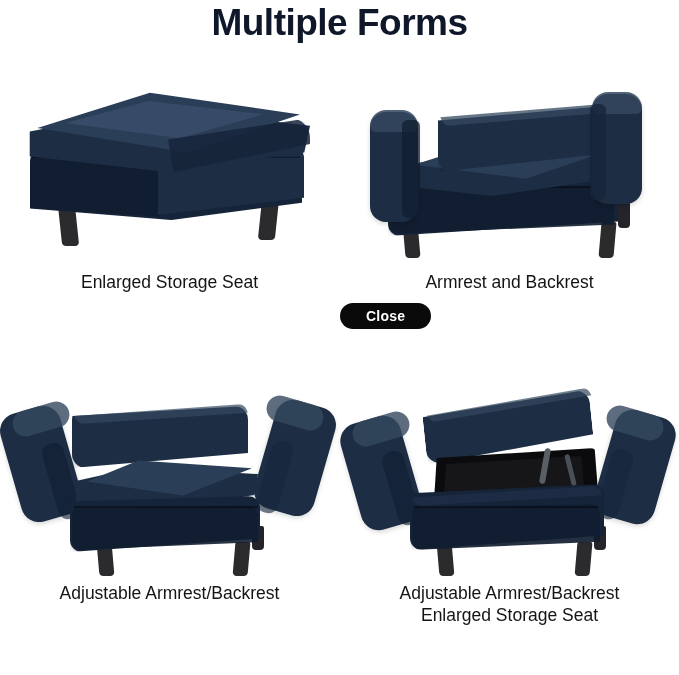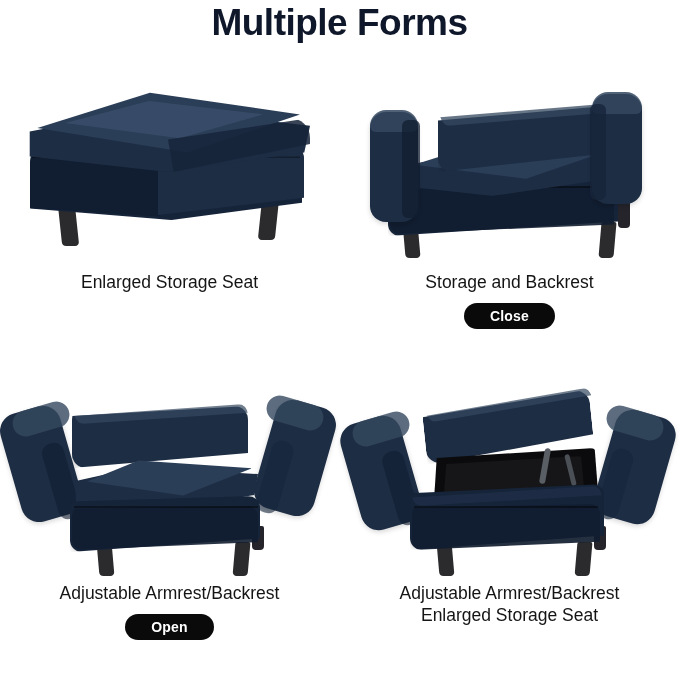--- a/index.html
+++ b/index.html
@@ -47,21 +47,21 @@
     height: 215px;
   }
   .caption {
     text-align: center;
     font-size: 17.5px;
     line-height: 22px;
     color: #141414;
     margin-top: 6px;
   }
   .badge-wrap {
-    text-align: center;
+    text-align: left;
     margin-top: 10px;
   }
   .badge {
     display: inline-block;
     background: #0a0a0a;
     color: #ffffff;
     font-size: 14px;
     font-weight: bold;
     border-radius: 13px;
     padding: 5px 26px;
@@ -176,21 +176,21 @@
         <div class="pc nv-face rounded-m shadow-soft" style="left:2px; top:58px; width:48px; height:110px; border-radius:16px;"></div>
         <div class="pc nv-light" style="left:2px; top:56px; width:48px; height:22px; border-radius:16px 16px 6px 6px; opacity:0.85;"></div>
         <div class="pc nv-dark" style="left:34px; top:66px; width:18px; height:98px; border-radius:6px; opacity:0.75;"></div>
 
         <div class="pc nv-face rounded-m shadow-soft" style="left:224px; top:40px; width:50px; height:110px; border-radius:16px;"></div>
         <div class="pc nv-light" style="left:224px; top:38px; width:50px; height:22px; border-radius:16px 16px 6px 6px; opacity:0.85;"></div>
         <div class="pc nv-side" style="left:222px; top:50px; width:16px; height:96px; border-radius:6px; opacity:0.8;"></div>
       </div>
     </div>
     <div class="caption">
-      <div>Storage and Backrest</div>
+      <div>Armrest and Backrest</div>
     </div>
     <div class="badge-wrap">
       <span class="badge">Close</span>
     </div>
   </div>
 
   <div class="cell cell-bl">
     <div class="figure" style="height:198px;">
       <div class="sofa" style="left:6px; top:6px; width:326px; height:192px;">
 
@@ -218,23 +218,20 @@
 
         <div class="pc nv-side rounded-s shadow-soft" style="left:64px; top:112px; width:190px; height:56px; border-radius:12px;
                     clip-path: polygon(0% 10%, 100% 0%, 100% 76%, 0% 100%);"></div>
         <div class="pc nv-dark" style="left:66px; top:122px; width:186px; height:44px; border-radius:10px; opacity:0.9;
                     clip-path: polygon(0% 6%, 100% 0%, 100% 82%, 0% 100%);"></div>
         <div class="seam" style="left:68px; top:122px; width:184px; height:2px; background:rgba(0,0,0,0.4);"></div>
       </div>
     </div>
     <div class="caption">
       <div>Adjustable Armrest/Backrest</div>
-    </div>
-    <div class="badge-wrap">
-      <span class="badge">Open</span>
     </div>
   </div>
 
   <div class="cell cell-br">
     <div class="figure" style="height:198px;">
       <div class="sofa" style="left:6px; top:6px; width:326px; height:192px;">
 
         <div class="leg" style="left:92px; top:158px; width:15px; height:34px; transform:skewX(5deg);"></div>
         <div class="leg" style="left:230px; top:158px; width:15px; height:34px; transform:skewX(-5deg);"></div>
         <div class="leg" style="left:248px; top:142px; width:12px; height:24px; background:#24242a;"></div>

